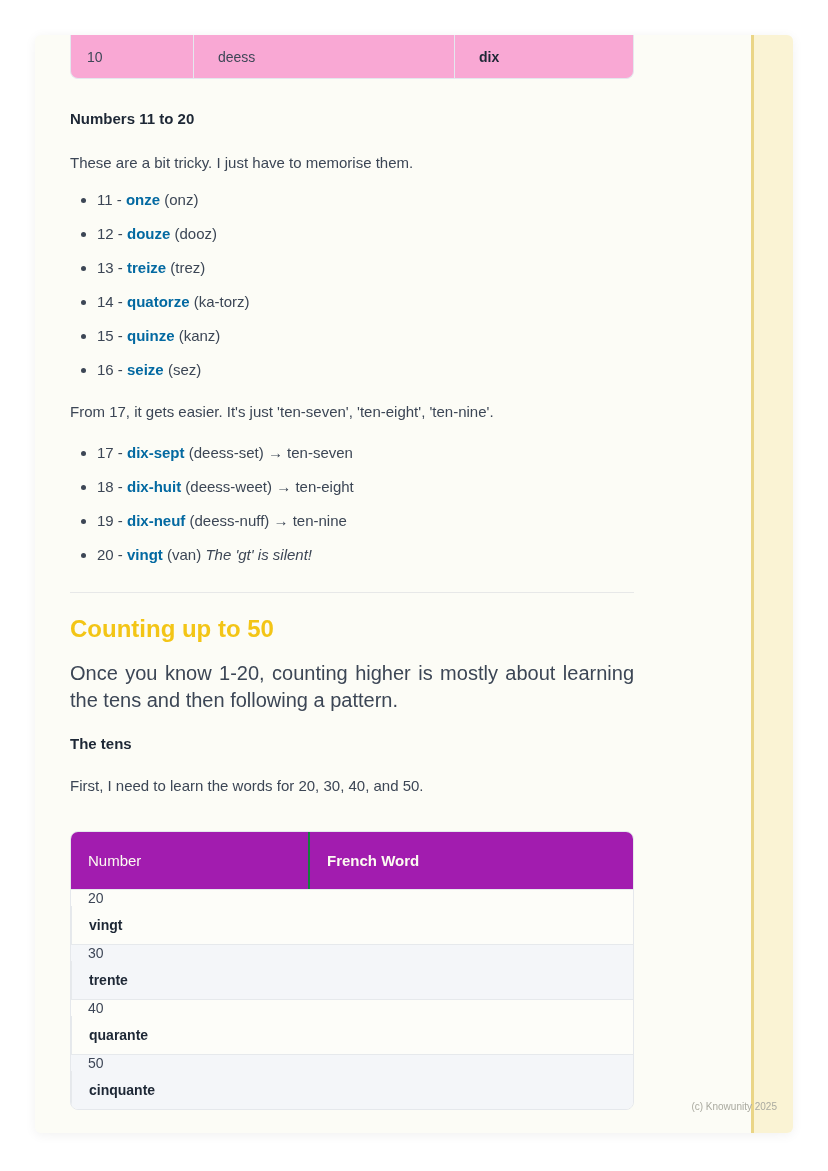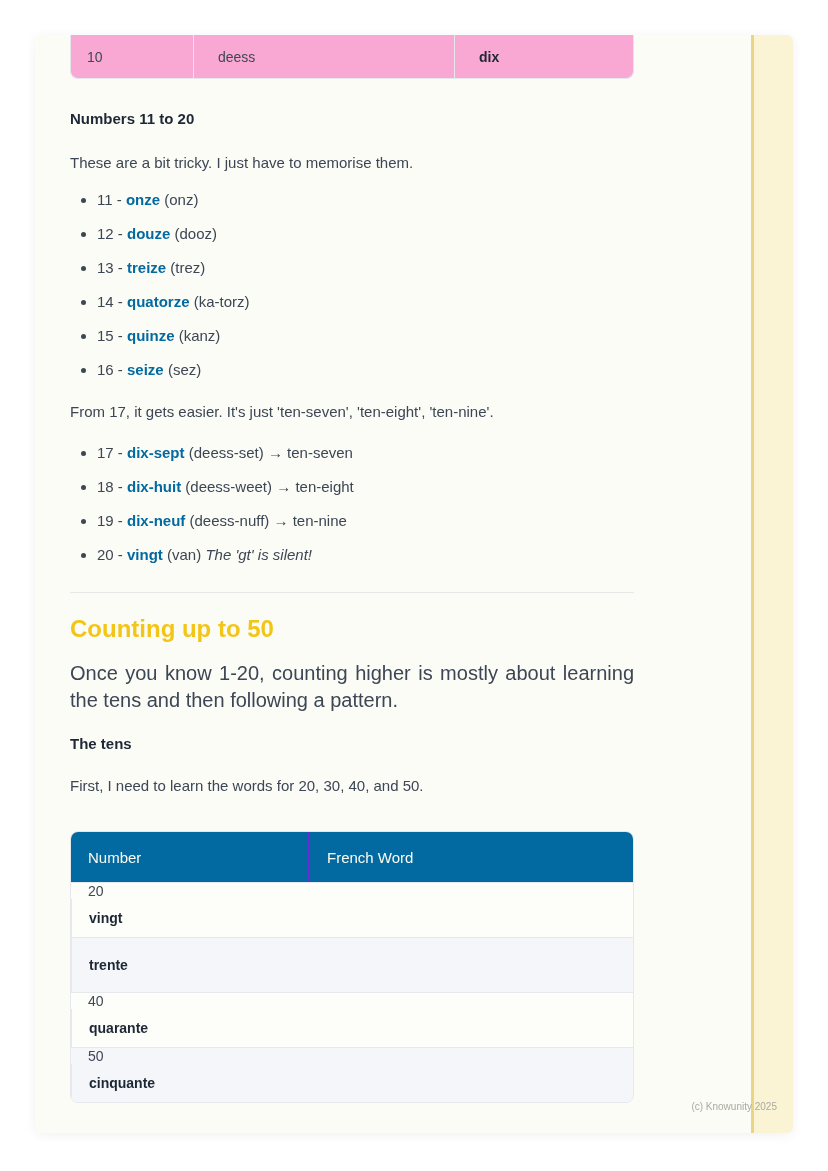--- a/index.html
+++ b/index.html
@@ -63,23 +63,23 @@
   p.justified { margin-top: 17px; font-size: 20px; line-height: 27px; text-align: justify; color: #3c4655; }
   h4.bold-label { margin-top: 21px; font-size: 15px; font-weight: bold; color: #1d2735; }
   p.lead-in { margin-top: 25px; font-size: 15px; color: #3c4655; }
 
   
   .tens-table {
     margin-top: 37px; width: 564px;
     border: 1px solid #e5e8ec; border-radius: 8px;
     overflow: hidden; background: #fdfdf9;
   }
-  .tens-header { display: flex; height: 50px; background: #0369a1; color: #fcfbf2; font-size: 15px; }
+  .tens-header { display: flex; height: 57px; background: #a21caf; color: #fcfbf2; font-size: 15px; }
   .tens-header .t-cell { display: flex; align-items: center; padding-left: 17px; }
-  .tens-header .t-c2 { border-left: 2px solid #6d28d9; }
+  .tens-header .t-c2 { border-left: 2px solid #15803d; font-weight: bold; }
   .t-c1 { width: 237px; }
   .t-c2 { flex: 1; }
   .tens-row { display: flex; height: 55px; border-top: 1px solid #e6e9ec; font-size: 14px; flex-direction: column; }
   .tens-row .t-cell { display: flex; align-items: center; padding-left: 17px; }
   .tens-row .t-c2 { border-left: 1px solid #e6e9ec; font-weight: bold; color: #1d2735; }
   .tens-row .t-c1 { color: #3e4757; }
   .tens-row.odd { background: #fdfdf9; }
   .tens-row.even { background: #f4f6f9; }
 
   .watermark {
@@ -136,20 +136,21 @@
     <div class="tens-table">
       <div class="tens-header">
         <div class="t-cell t-c1">Number</div>
         <div class="t-cell t-c2">French Word</div>
       </div>
       <div class="tens-row odd">
         <div class="t-cell t-c1">20</div>
         <div class="t-cell t-c2">vingt</div>
       </div>
       <div class="tens-row even">
+        <div class="t-cell t-c1">30</div>
         <div class="t-cell t-c2">trente</div>
       </div>
       <div class="tens-row odd">
         <div class="t-cell t-c1">40</div>
         <div class="t-cell t-c2">quarante</div>
       </div>
       <div class="tens-row even">
         <div class="t-cell t-c1">50</div>
         <div class="t-cell t-c2">cinquante</div>
       </div>

